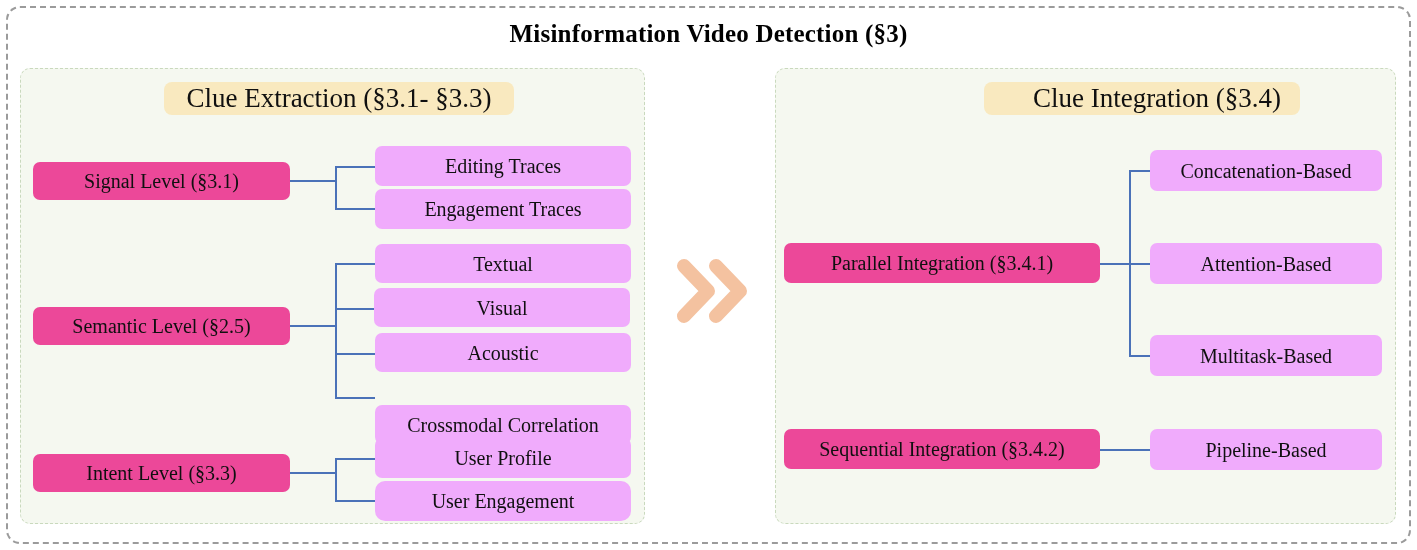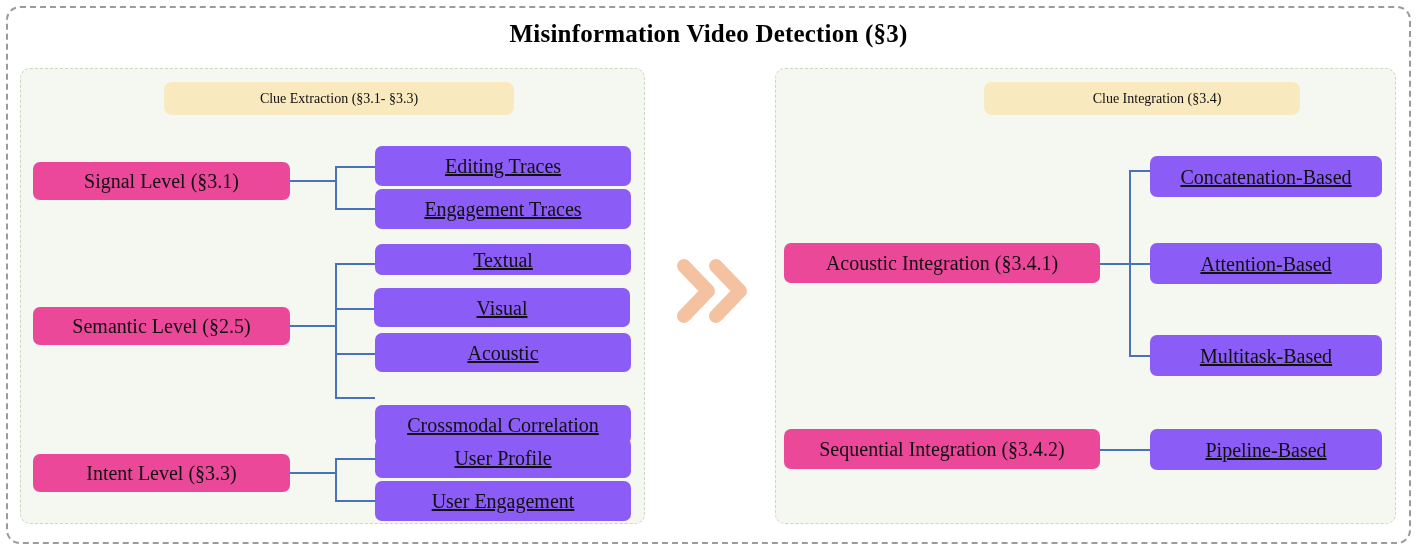--- a/index.html
+++ b/index.html
@@ -65,23 +65,23 @@
     display: flex;
     align-items: center;
     justify-content: center;
     text-align: center;
     color: #101010;
     font-size: 20px;
     line-height: 1.1;
     border-radius: 7px;
     padding: 0 6px;
   }
-  .box-header { background: #f9e9bf; font-size: 14px; border-radius: 8px; }
+  .box-header { background: #f9e9bf; font-size: 27px; border-radius: 8px; }
   .box-green  { background: #ec4899; }
-  .box-blue   { background: #8b5cf6; text-decoration: underline; }
+  .box-blue   { background: #f0abfc; }
 
   
   .conn {
     position: absolute;
     background: #4a72b8;
   }
   .conn-h { height: 1.6px; }
   .conn-v { width: 1.6px; }
 
   
@@ -123,57 +123,57 @@
 
   <div class="box box-green" style="left:33px; top:307px; width:257px; height:38px;">Semantic Level (§2.5)</div>
 
   <div class="conn conn-h" style="left:290px; top:325px; width:46px;"></div>
   <div class="conn conn-v" style="left:335px; top:263px; height:135px;"></div>
   <div class="conn conn-h" style="left:335px; top:263px; width:40px;"></div>
   <div class="conn conn-h" style="left:335px; top:308px; width:40px;"></div>
   <div class="conn conn-h" style="left:335px; top:353px; width:40px;"></div>
   <div class="conn conn-h" style="left:335px; top:397px; width:40px;"></div>
 
-  <div class="box box-blue" style="left:375px; top:244px; width:256px; height:31px;">Textual</div>
+  <div class="box box-blue" style="left:375px; top:244px; width:256px; height:39px;">Textual</div>
   <div class="box box-blue" style="left:374px; top:288px; width:256px; height:39px;">Visual</div>
   <div class="box box-blue" style="left:375px; top:333px; width:256px; height:39px;">Acoustic</div>
   <div class="box box-blue" style="left:375px; top:377px; width:256px; height:39px;margin-top:28px;">Crossmodal Correlation</div>
 
   <div class="box box-green" style="left:33px; top:454px; width:257px; height:38px;">Intent Level (§3.3)</div>
 
   <div class="conn conn-h" style="left:290px; top:472px; width:46px;"></div>
   <div class="conn conn-v" style="left:335px; top:458px; height:43px;"></div>
   <div class="conn conn-h" style="left:335px; top:458px; width:40px;"></div>
   <div class="conn conn-h" style="left:335px; top:500px; width:40px;"></div>
 
   <div class="box box-blue" style="left:375px; top:438px; width:256px; height:40px;">User Profile</div>
-  <div class="box box-blue" style="left:375px; top:481px; width:256px; height:40px;">User Engagement</div>
+  <div class="box box-blue" style="left:375px; top:481px; width:256px; height:40px;border-radius:10px;">User Engagement</div>
 
   <div class="chevron">
     <svg width="86" height="86" viewBox="0 0 86 86" aria-hidden="true">
       <g fill="none" stroke="#f4c2a0" stroke-width="14" stroke-linecap="round" stroke-linejoin="round">
         <polyline points="16,18 40,43 16,68"></polyline>
         <polyline points="48,18 72,43 48,68"></polyline>
       </g>
     </svg>
   </div>
 
   <div class="panel panel-right"></div>
 
   <div class="box box-header" style="left:984px; top:82px; width:316px; height:33px;padding-left:36px;">Clue Integration (§3.4)</div>
 
-  <div class="box box-green" style="left:784px; top:243px; width:316px; height:40px;">Acoustic Integration (§3.4.1)</div>
+  <div class="box box-green" style="left:784px; top:243px; width:316px; height:40px;">Parallel Integration (§3.4.1)</div>
 
   <div class="conn conn-h" style="left:1100px; top:263px; width:30px;"></div>
   <div class="conn conn-v" style="left:1129px; top:170px; height:186px;"></div>
   <div class="conn conn-h" style="left:1129px; top:170px; width:22px;"></div>
   <div class="conn conn-h" style="left:1129px; top:263px; width:22px;"></div>
   <div class="conn conn-h" style="left:1129px; top:355px; width:22px;"></div>
 
-  <div class="box box-blue" style="left:1150px; top:156px; width:232px; height:41px;">Concatenation-Based</div>
+  <div class="box box-blue" style="left:1150px; top:150px; width:232px; height:41px;">Concatenation-Based</div>
   <div class="box box-blue" style="left:1150px; top:243px; width:232px; height:41px;">Attention-Based</div>
   <div class="box box-blue" style="left:1150px; top:335px; width:232px; height:41px;">Multitask-Based</div>
 
   <div class="box box-green" style="left:784px; top:429px; width:316px; height:40px;">Sequential Integration (§3.4.2)</div>
 
   <div class="conn conn-h" style="left:1100px; top:449px; width:51px;"></div>
 
   <div class="box box-blue" style="left:1150px; top:429px; width:232px; height:41px;">Pipeline-Based</div>
 
 </div>

